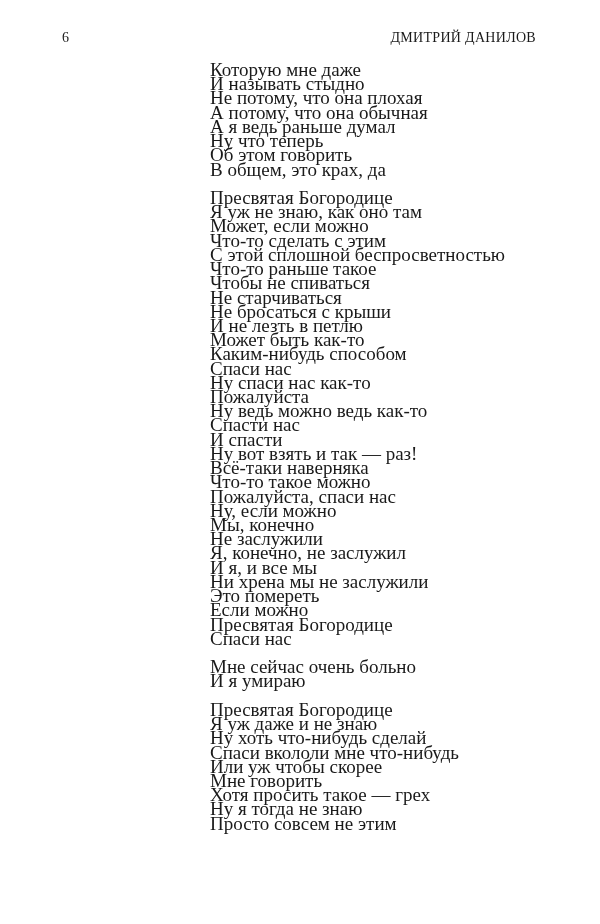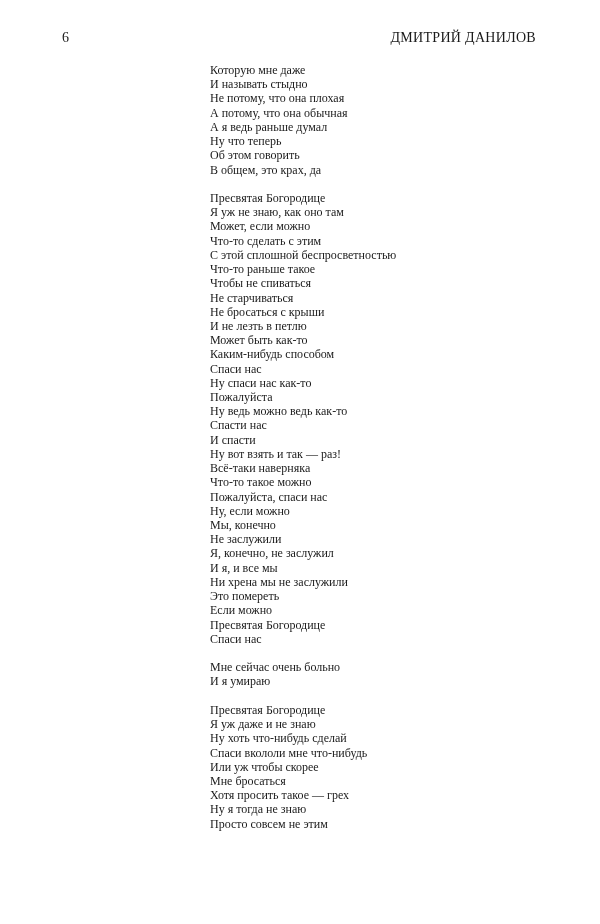--- a/index.html
+++ b/index.html
@@ -1,19 +1,19 @@
 <!DOCTYPE html>
 <html><head>
   <meta charset="utf-8">
   <style>
     html, body { margin: 0; padding: 0; background: #ffffff; }
     body { width: 600px; height: 924px; position: relative; overflow: hidden; color: #1a1a1a; font-family: "Liberation Serif", "DejaVu Serif", serif; }
     .page-number { position: absolute; left: 62px; top: 30px; font-size: 14px; }
     .running-head { position: absolute; right: 64px; top: 30px; font-size: 14px; letter-spacing: 0.3px; }
-    .poem { position: absolute; left: 210px; top: 63px; font-size: 12px; line-height: 14.22px; }
+    .poem { position: absolute; left: 210px; top: 63px; font-size: 19px; line-height: 14.22px; }
     .stanza { margin: 0 0 14.22px 0; }
     .line { display: block; white-space: nowrap; }
   </style>
 </head>
 <body>
 
 <div class="page-number">6</div>
 <div class="running-head">ДМИТРИЙ ДАНИЛОВ</div>
 
 <div class="poem" id="poem">
@@ -64,18 +64,18 @@
     <div class="stanza">
       <span class="line">Мне сейчас очень больно</span>
       <span class="line">И я умираю</span>
     </div>
     <div class="stanza">
       <span class="line">Пресвятая Богородице</span>
       <span class="line">Я уж даже и не знаю</span>
       <span class="line">Ну хоть что-нибудь сделай</span>
       <span class="line">Спаси вкололи мне что-нибудь</span>
       <span class="line">Или уж чтобы скорее</span>
-      <span class="line">Мне бросаться</span>
+      <span class="line">Мне говорить</span>
       <span class="line">Хотя просить такое — грех</span>
       <span class="line">Ну я тогда не знаю</span>
       <span class="line">Просто совсем не этим</span>
     </div>
   </div>
 
 </body></html>

